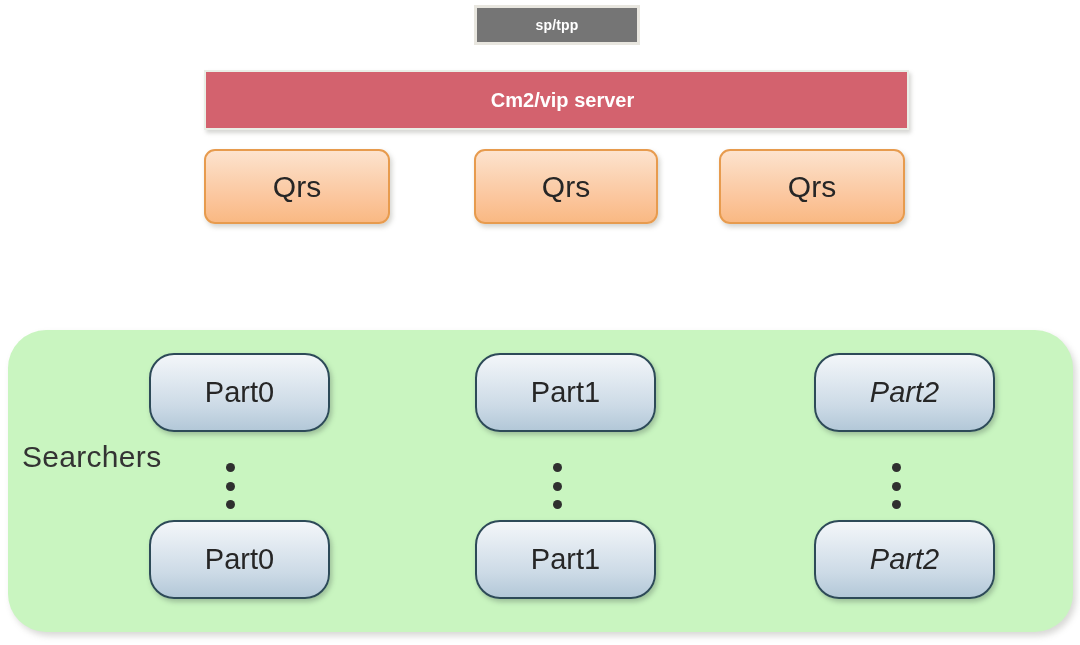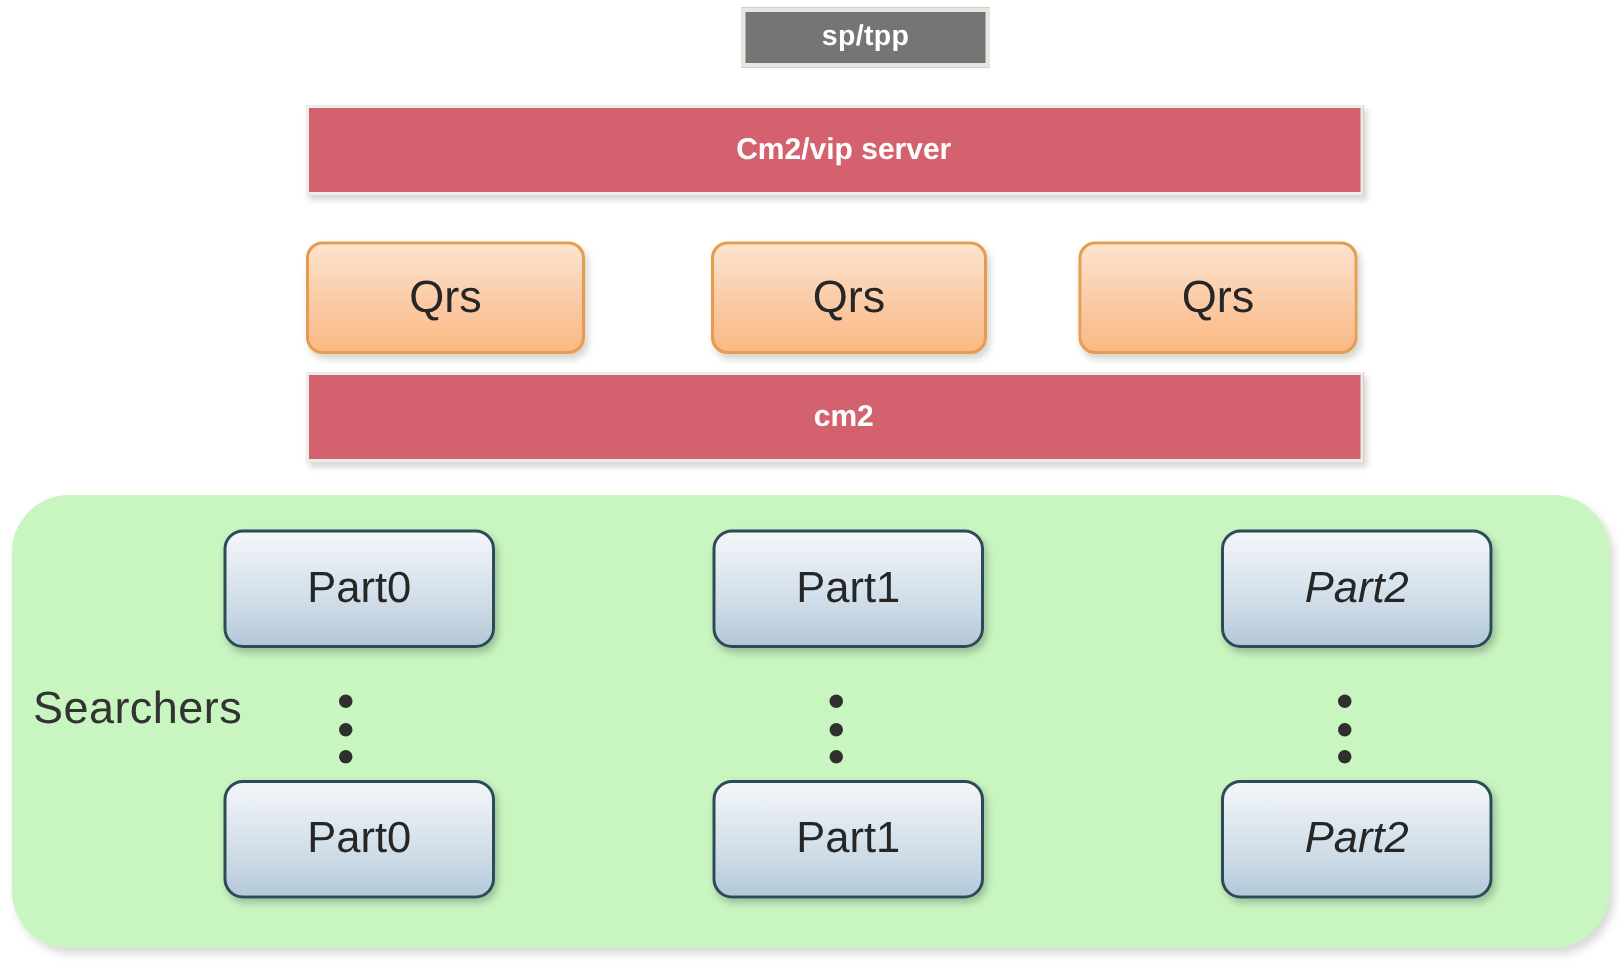--- a/index.html
+++ b/index.html
@@ -27,23 +27,22 @@
     width: 166px;
     height: 40px;
     background: #757575;
     border: 3px solid #e8e6df;
     box-sizing: border-box;
     display: flex;
     align-items: center;
     justify-content: center;
     color: #ffffff;
     font-weight: bold;
-    font-size: 19px;
+    font-size: 14px;
     letter-spacing: 0.2px;
-    margin-left: 20px;
   }
 
   
   .red-bar {
     position: absolute;
     background: #d3626e;
     border: 2px solid #e9eee6;
     box-sizing: border-box;
     display: flex;
     align-items: center;
@@ -63,21 +62,21 @@
   .red-bar.cm2 {
     left: 204px;
     top: 248px;
     width: 705px;
     height: 60px;
   }
 
   
   .qrs-box {
     position: absolute;
-    top: 161px;
+    top: 149px;
     height: 75px;
     border: 2px solid #e79b4e;
     border-radius: 11px;
     box-sizing: border-box;
     background: linear-gradient(to bottom, #fde3ce 0%, #fbd0ae 42%, #fbc49a 70%, #f9b983 100%);
     display: flex;
     align-items: center;
     justify-content: center;
     color: #262626;
     font-size: 30px;
@@ -94,33 +93,33 @@
     top: 330px;
     width: 1065px;
     height: 302px;
     background: #c9f5c0;
     border-radius: 38px;
     box-shadow: 3px 4px 6px rgba(120,120,110,0.28);
   }
   .searchers-label {
     position: absolute;
     left: 22px;
-    top: 456px;
+    top: 440px;
     font-size: 30px;
     color: #333333;
     letter-spacing: 0.3px;
   }
 
   
   .part-box {
     position: absolute;
     width: 181px;
     height: 79px;
     border: 2px solid #2d4a58;
-    border-radius: 13px;
+    border-radius: 25px;
     box-sizing: border-box;
     background: linear-gradient(to bottom, #f3f6f9 0%, #e2eaf1 30%, #ccdae6 68%, #b3c8d8 100%);
     display: flex;
     align-items: center;
     justify-content: center;
     color: #262626;
     font-size: 29px;
     box-shadow: 2px 3px 5px rgba(90,110,95,0.40);
   }
   .part-box.col0 { left: 149px; }
@@ -156,21 +155,20 @@
 <div id="canvas">
 
   <div class="sptpp-box">sp/tpp</div>
 
   <div class="red-bar cm2vip">Cm2/vip server</div>
 
   <div class="qrs-box c0">Qrs</div>
   <div class="qrs-box c1">Qrs</div>
   <div class="qrs-box c2">Qrs</div>
 
-  <div class="red-bar cm2">cm2</div>
 
   <div class="searchers-panel"></div>
 
   <div class="searchers-label">Searchers</div>
 
   <div class="part-box col0 rowA">Part0</div>
   <div class="part-box col1 rowA">Part1</div>
   <div class="part-box col2 rowA">Part2</div>
 
   <div class="vdots d0">

